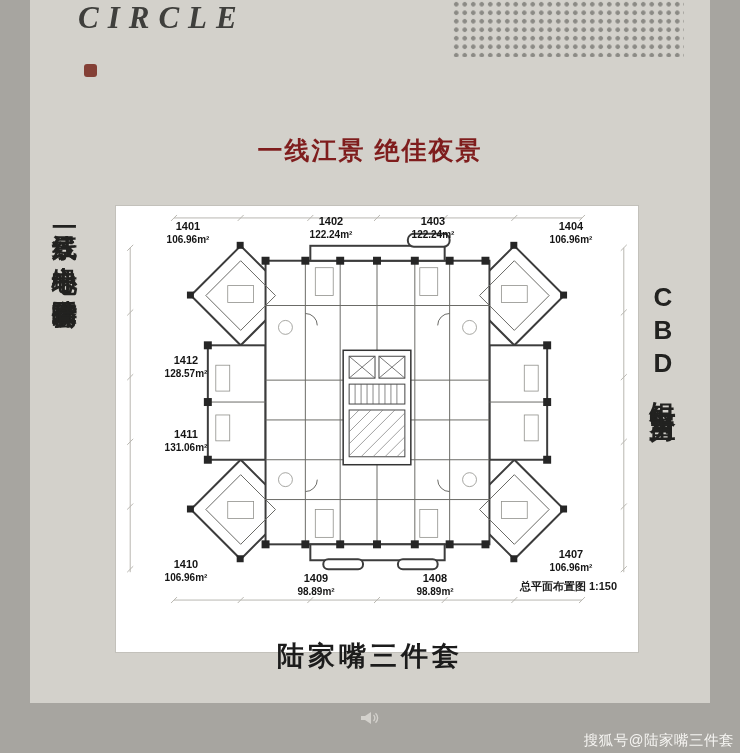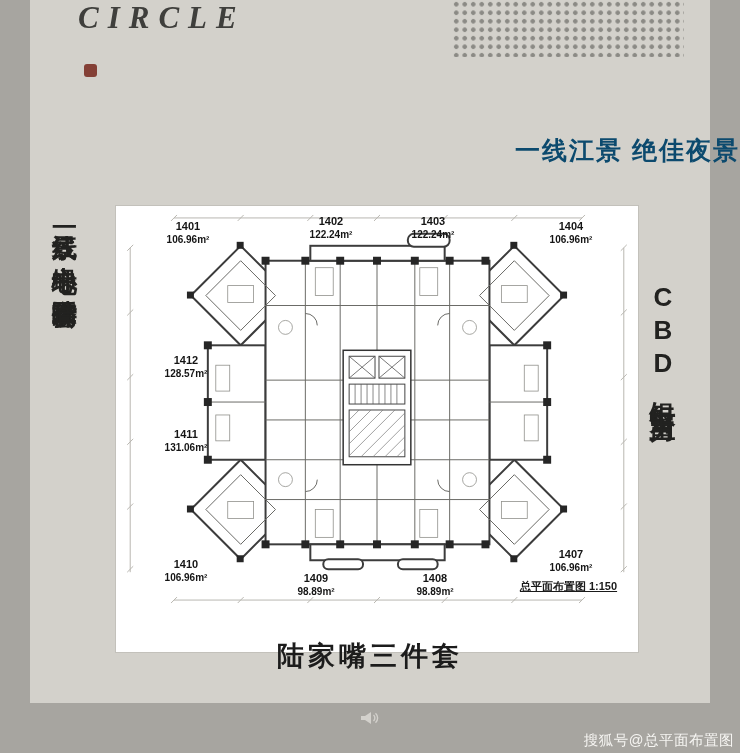--- a/index.html
+++ b/index.html
@@ -22,22 +22,22 @@
   .brand-seal{
     position:absolute;left:84px;top:64px;width:13px;height:13px;
     background:#7b3026;border-radius:3px;opacity:.9;
   }
   .dots{
     position:absolute;left:452px;top:0;width:232px;height:57px;
     background-image:radial-gradient(#8b8a85 2px, rgba(0,0,0,0) 2.4px);
     background-size:8.5px 8.5px;
   }
   .headline-top{
-    position:absolute;left:0;right:0;top:134px;text-align:right;
-    font-size:25px;font-weight:bold;color:#0c4a6e;letter-spacing:2px;
+    position:absolute;left:0;right:0;top:134px;text-align:center;
+    font-size:25px;font-weight:bold;color:#7f1d1d;letter-spacing:2px;
   }
   .headline-bottom{
     position:absolute;left:0;right:0;top:638px;text-align:center;
     font-size:27px;font-weight:bold;color:#1c1c1c;letter-spacing:4px;
   }
   .v-text{
     position:absolute;
     writing-mode:vertical-rl;text-orientation:upright;
     font-weight:bold;color:#222220;line-height:1;
   }
@@ -48,21 +48,21 @@
     background:#ffffff;border:1px solid #c3c1bb;
   }
   #plan-box svg{display:block;}
   .unit{
     position:absolute;width:90px;text-align:center;color:#151515;
   }
   .unit .uid{display:block;font-size:11px;font-weight:bold;line-height:1.25;}
   .unit .uarea{display:block;font-size:10px;font-weight:bold;line-height:1.2;}
   .plan-caption{
     position:absolute;left:385px;top:373px;width:135px;text-align:center;
-    font-size:11px;font-weight:bold;color:#1a1a1a;text-decoration:underline;
+    font-size:11px;font-weight:bold;color:#1a1a1a;
   }
   #footer{
     position:absolute;left:0;right:0;top:705px;height:26px;
     display:flex;align-items:center;justify-content:center;gap:9px;
     color:#d3d1cc;
   }
   #footer .wechat{font-size:19px;letter-spacing:1px;color:#d3d1cc;}
   .watermark{
     position:absolute;right:6px;bottom:3px;
     font-size:14.5px;color:#f6f5f2;letter-spacing:.5px;
@@ -241,14 +241,14 @@
   <div class="headline-bottom">陆家嘴三件套</div>
 
   <div id="footer">
     <svg width="20" height="16" viewBox="0 0 20 16">
       <path d="M1,6 L5,6 L11,2 L11,14 L5,10 L1,10 Z" fill="#d3d1cc"></path>
       <path d="M13.5,5 A4,4 0 0 1 13.5,11" stroke="#d3d1cc" fill="none" stroke-width="1.4"></path>
       <path d="M15.5,3.2 A6.5,6.5 0 0 1 15.5,12.8" stroke="#d3d1cc" fill="none" stroke-width="1.4"></path>
     </svg>
   </div>
 
-  <div class="watermark">搜狐号@总平面布置图</div>
+  <div class="watermark">搜狐号@陆家嘴三件套</div>
 </div>
 
 </body></html>

